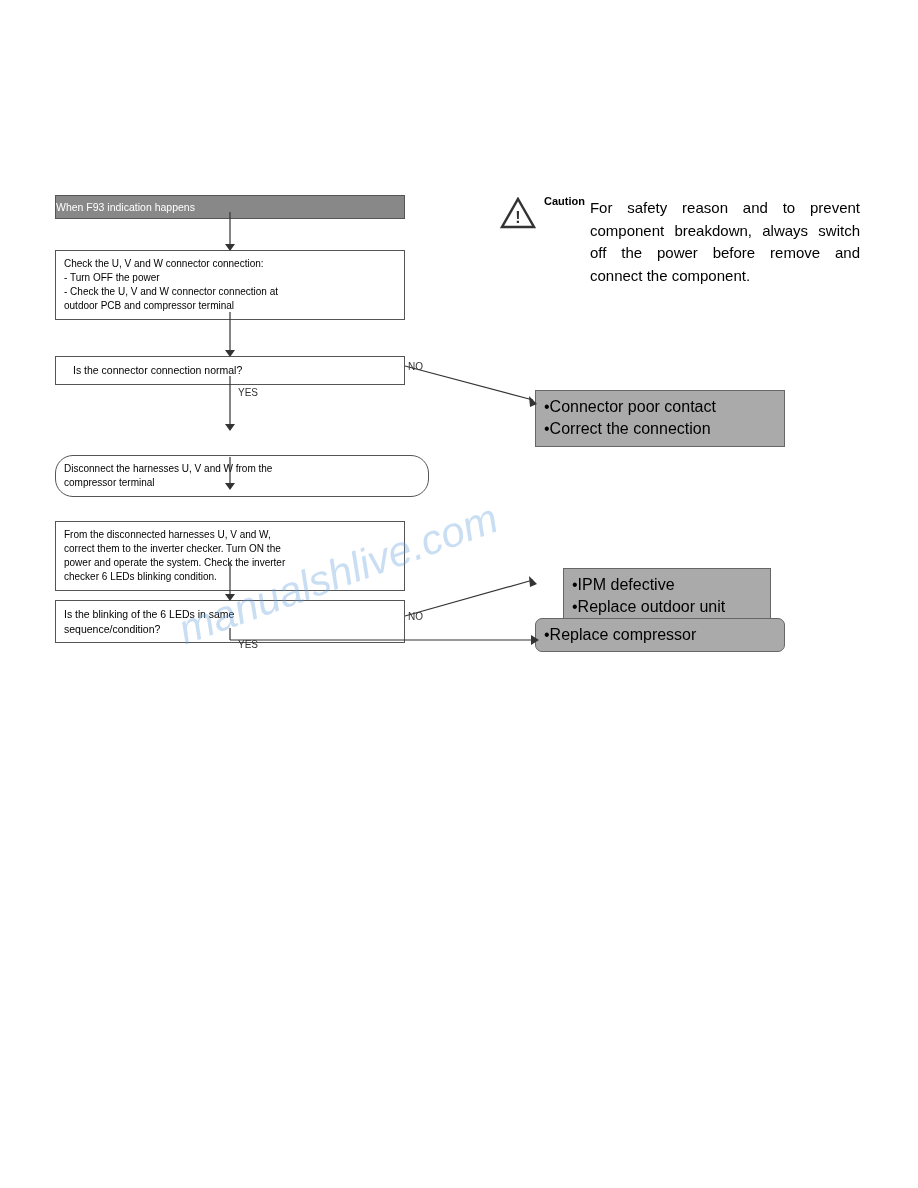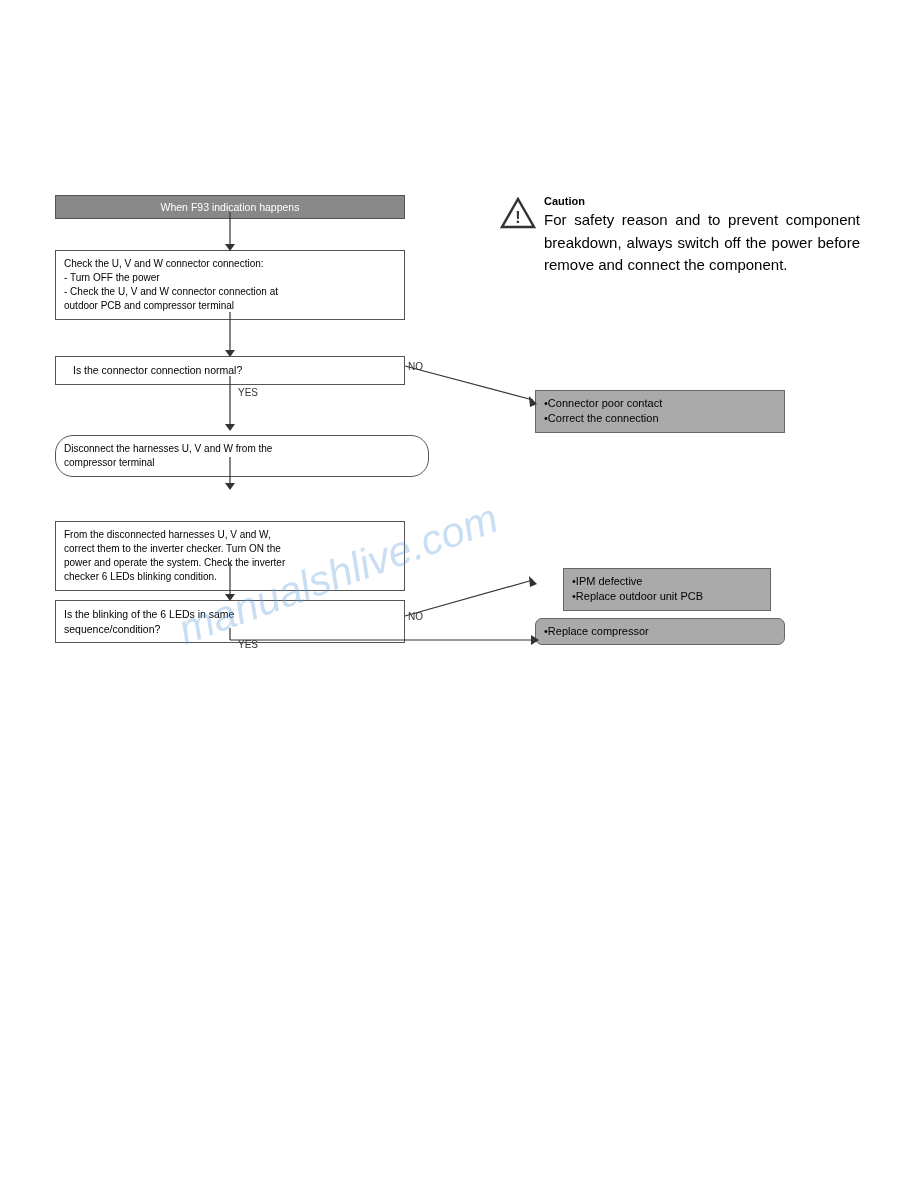--- a/index.html
+++ b/index.html
@@ -12,21 +12,21 @@
       position: relative;
       overflow: hidden;
     }
 
     .flow-box-start {
       background: #888888;
       color: #ffffff;
       border: 1px solid #555;
       padding: 5px 0;
       font-size: 10.5px;
-      text-align: center;
+      text-align: left;
     }
 
     .flow-box-action {
       border: 1px solid #555;
       padding: 6px 8px;
       background: #ffffff;
       font-size: 10px;
       line-height: 1.4;
       text-align: left;
     }
@@ -37,21 +37,21 @@
       background: #ffffff;
       font-size: 10.5px;
       line-height: 1.4;
       text-align: justify;
     }
 
     .flow-box-result {
       background: #aaaaaa;
       border: 1px solid #666;
       padding: 5px 8px;
-      font-size: 11px;
+      font-size: 16px;
       line-height: 1.4;
       color: #000;
     }
 
     
     .flowchart-svg {
       position: absolute;
       top: 0;
       left: 0;
       width: 918px;
@@ -79,21 +79,21 @@
     }
 
     .caution-label {
       font-size: 11px;
       font-weight: bold;
       margin-right: 5px;
     }
 
     .caution-text-block {
       display: flex;
-      flex-direction: column;
+      flex-direction: row;
     }
 
     .caution-header {
       display: flex;
       flex-direction: row;
       align-items: baseline;
     }
 
     .caution-body {
       font-size: 15px;
@@ -158,21 +158,21 @@
     .box-connector-normal {
       position: absolute;
       top: 356px;
       left: 55px;
       width: 350px;
       padding-left: 17px;
     }
 
     .box-disconnect {
       position: absolute;
-      top: 435px;
+      top: 455px;
       left: 55px;
       width: 374px;
       border-radius: 18px;
     }
 
     .box-from-disconnected {
       position: absolute;
       top: 489px;
       left: 55px;
       width: 350px;

